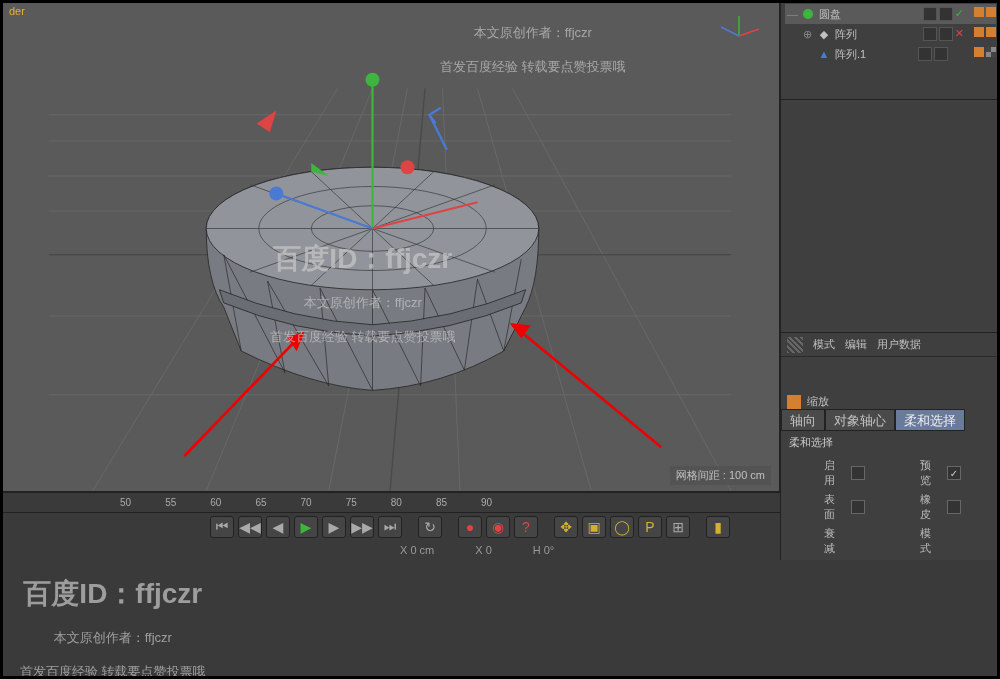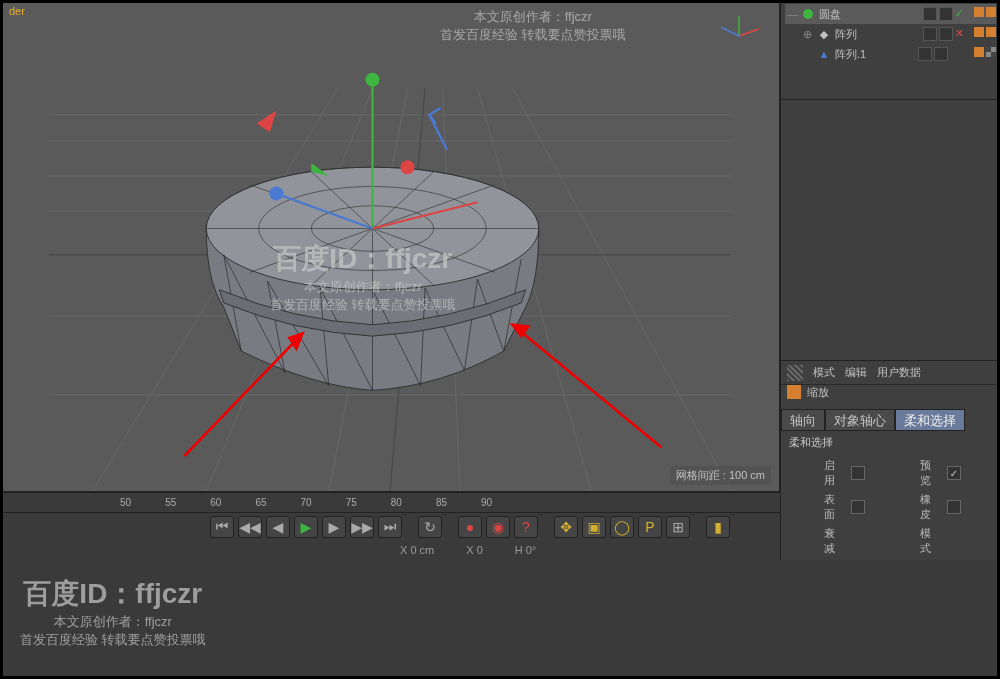--- a/index.html
+++ b/index.html
@@ -25,54 +25,54 @@
 .tl-btn { width: 24px; height: 22px; background: #454545; border: 1px solid #222; border-radius: 3px; display: flex; align-items: center; justify-content: center; cursor: pointer; font-size: 14px; color: #aaa; }
 .play-btn { color: #3eb53e; }
 .red-circle { color: #d44; }
 .yellow-ic { color: #d4b030; }
 .blue-ic { color: #4a7ad4; }
 
 .coords-row { height: 26px; background: #3a3a3a; display: flex; align-items: center; padding-left: 400px; gap: 30px; border-top: 1px solid #222; font-size: 11px; }
 .coord-group { display: flex; align-items: center; gap: 6px; }
 .hatch-icon { width: 16px; height: 16px; background: repeating-linear-gradient(45deg, #666, #666 2px, transparent 2px, transparent 4px); }
 
-.coords-row2 { height: 20px; background: #3a3a3a; display: flex; align-items: center; padding-left: 400px; gap: 32px; font-size: 11px; color: #999; }
+.coords-row2 { height: 20px; background: #3a3a3a; display: flex; align-items: center; padding-left: 400px; gap: 41px; font-size: 11px; color: #999; }
 
 .obj-tree { height: 100px; background: #3f3f3f; border-bottom: 1px solid #222; padding: 4px; }
 .tree-item { display: flex; align-items: center; height: 20px; gap: 4px; font-size: 11px; padding-left: 2px; }
 .tree-item.sel { background: #5a5a5a; }
 .tree-toggle { width: 10px; color: #888; }
 .tree-icon { width: 14px; height: 14px; display: flex; align-items: center; justify-content: center; }
 .ic-disc { width: 10px; height: 10px; border-radius: 50%; background: #3eb53e; }
 .tree-label { flex: 0 0 auto; min-width: 50px; }
 .tree-vis { display: flex; gap: 2px; margin-left: auto; }
 .vis-dot { width: 14px; height: 14px; background: #333; border: 1px solid #555; }
 .vis-check { color: #3eb53e; }
 .vis-x { color: #d44; }
 .vis-orange { background: #d48030; width: 10px; height: 10px; }
 .vis-grey { background: #666; width: 10px; height: 10px; }
 
 .right-spacer { flex: 1; background: #3f3f3f; }
 
 .attr-panel { background: #3f3f3f; border-top: 1px solid #222; }
 .attr-header { display: flex; align-items: center; height: 24px; padding: 0 6px; gap: 10px; border-bottom: 1px solid #2a2a2a; }
-.attr-title-row { display: flex; align-items: flex-start; height: 24px; padding: 0 6px; gap: 6px; }
+.attr-title-row { display: flex; align-items: flex-end; height: 24px; padding: 0 6px; gap: 6px; margin-top: 28px; }
 .attr-title-icon { width: 14px; height: 14px; background: #d48030; }
 .tab-row { display: flex; height: 22px; }
 .tab { padding: 2px 8px; background: #4a4a4a; border: 1px solid #222; font-size: 13px; cursor: pointer; }
 .tab.active { background: #6a7a9a; color: #eee; }
 .section-label { padding: 4px 8px; font-size: 11px; color: #ccc; }
 .prop-grid { display: grid; grid-template-columns: 50px 30px 50px 30px; gap: 4px 8px; padding: 4px 12px; align-items: center; }
 .prop-grid label { font-size: 11px; color: #bbb; margin-left: 31px; }
 .checkbox { width: 14px; height: 14px; background: #333; border: 1px solid #666; display: flex; align-items: center; justify-content: center; }
 .checked::after { content: "✓"; color: #ccc; font-size: 10px; }
 
 .watermark { position: absolute; color: rgba(200,200,200,0.7); z-index: 10; pointer-events: none; text-align: center; }
 .wm-main { font-size: 28px; font-weight: bold; }
-.wm-sub { font-size: 13px; margin-top: 0; }
+.wm-sub { font-size: 13px; margin-top: 16px; }
 .wm1 { top: 8px; left: 440px; }
 .wm2 { top: 240px; left: 270px; }
 .wm3 { top: 575px; left: 20px; }
 
 .border-outer { position: absolute; top:0; left:0; right:0; bottom:0; border: 3px solid #000; pointer-events:none; z-index: 100; }
 </style>
 </head>
 <body>
 
 <div class="main-container">

